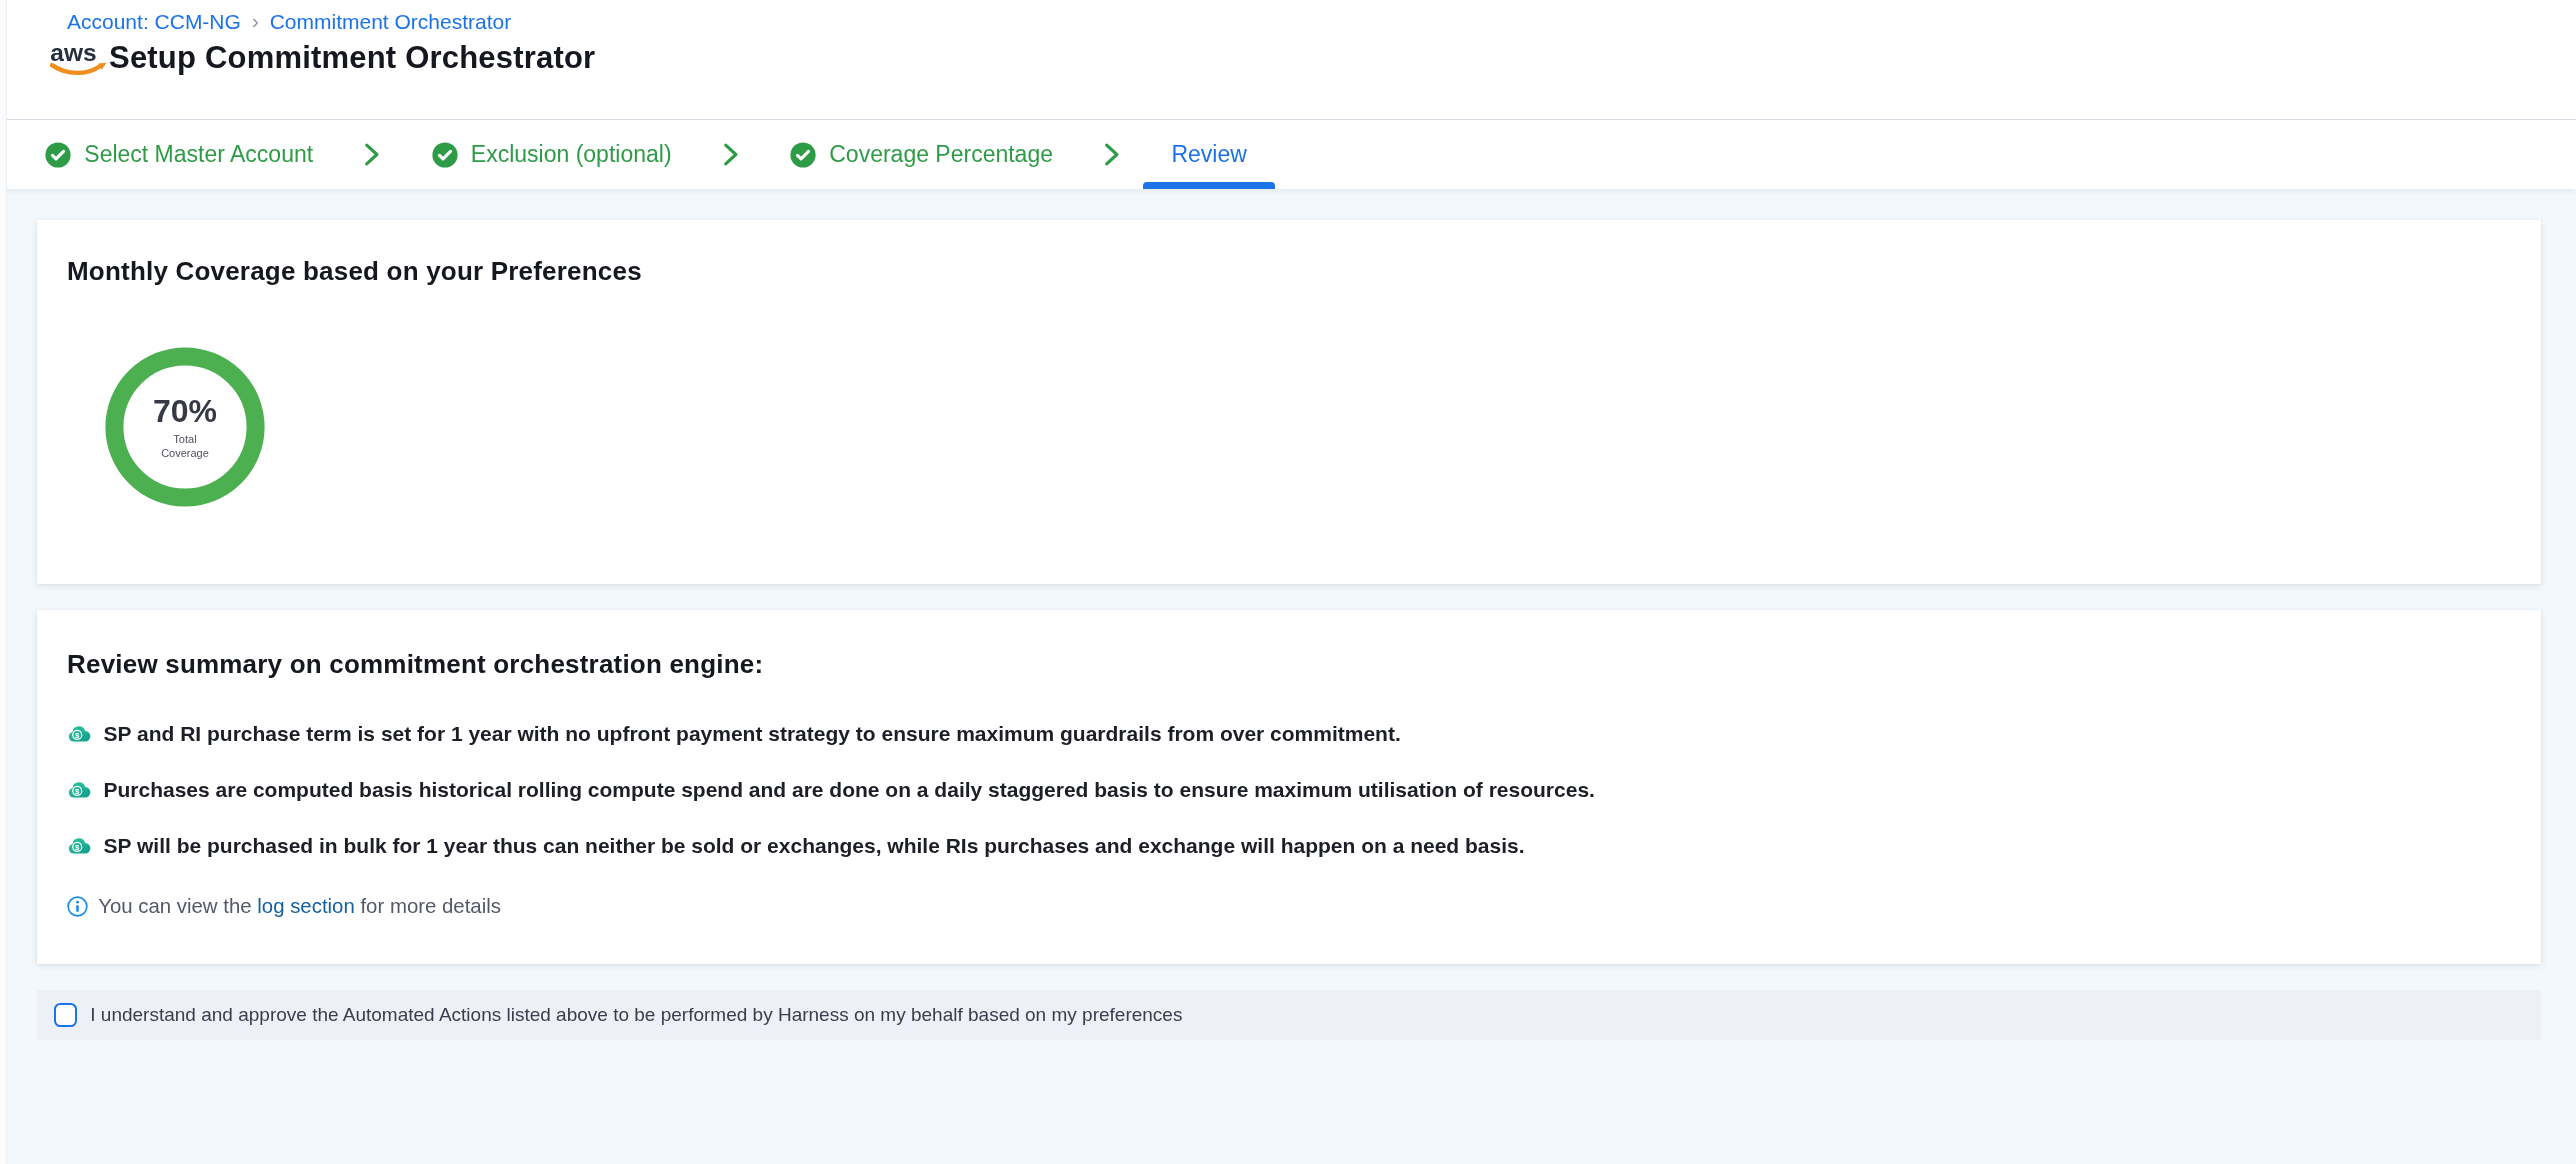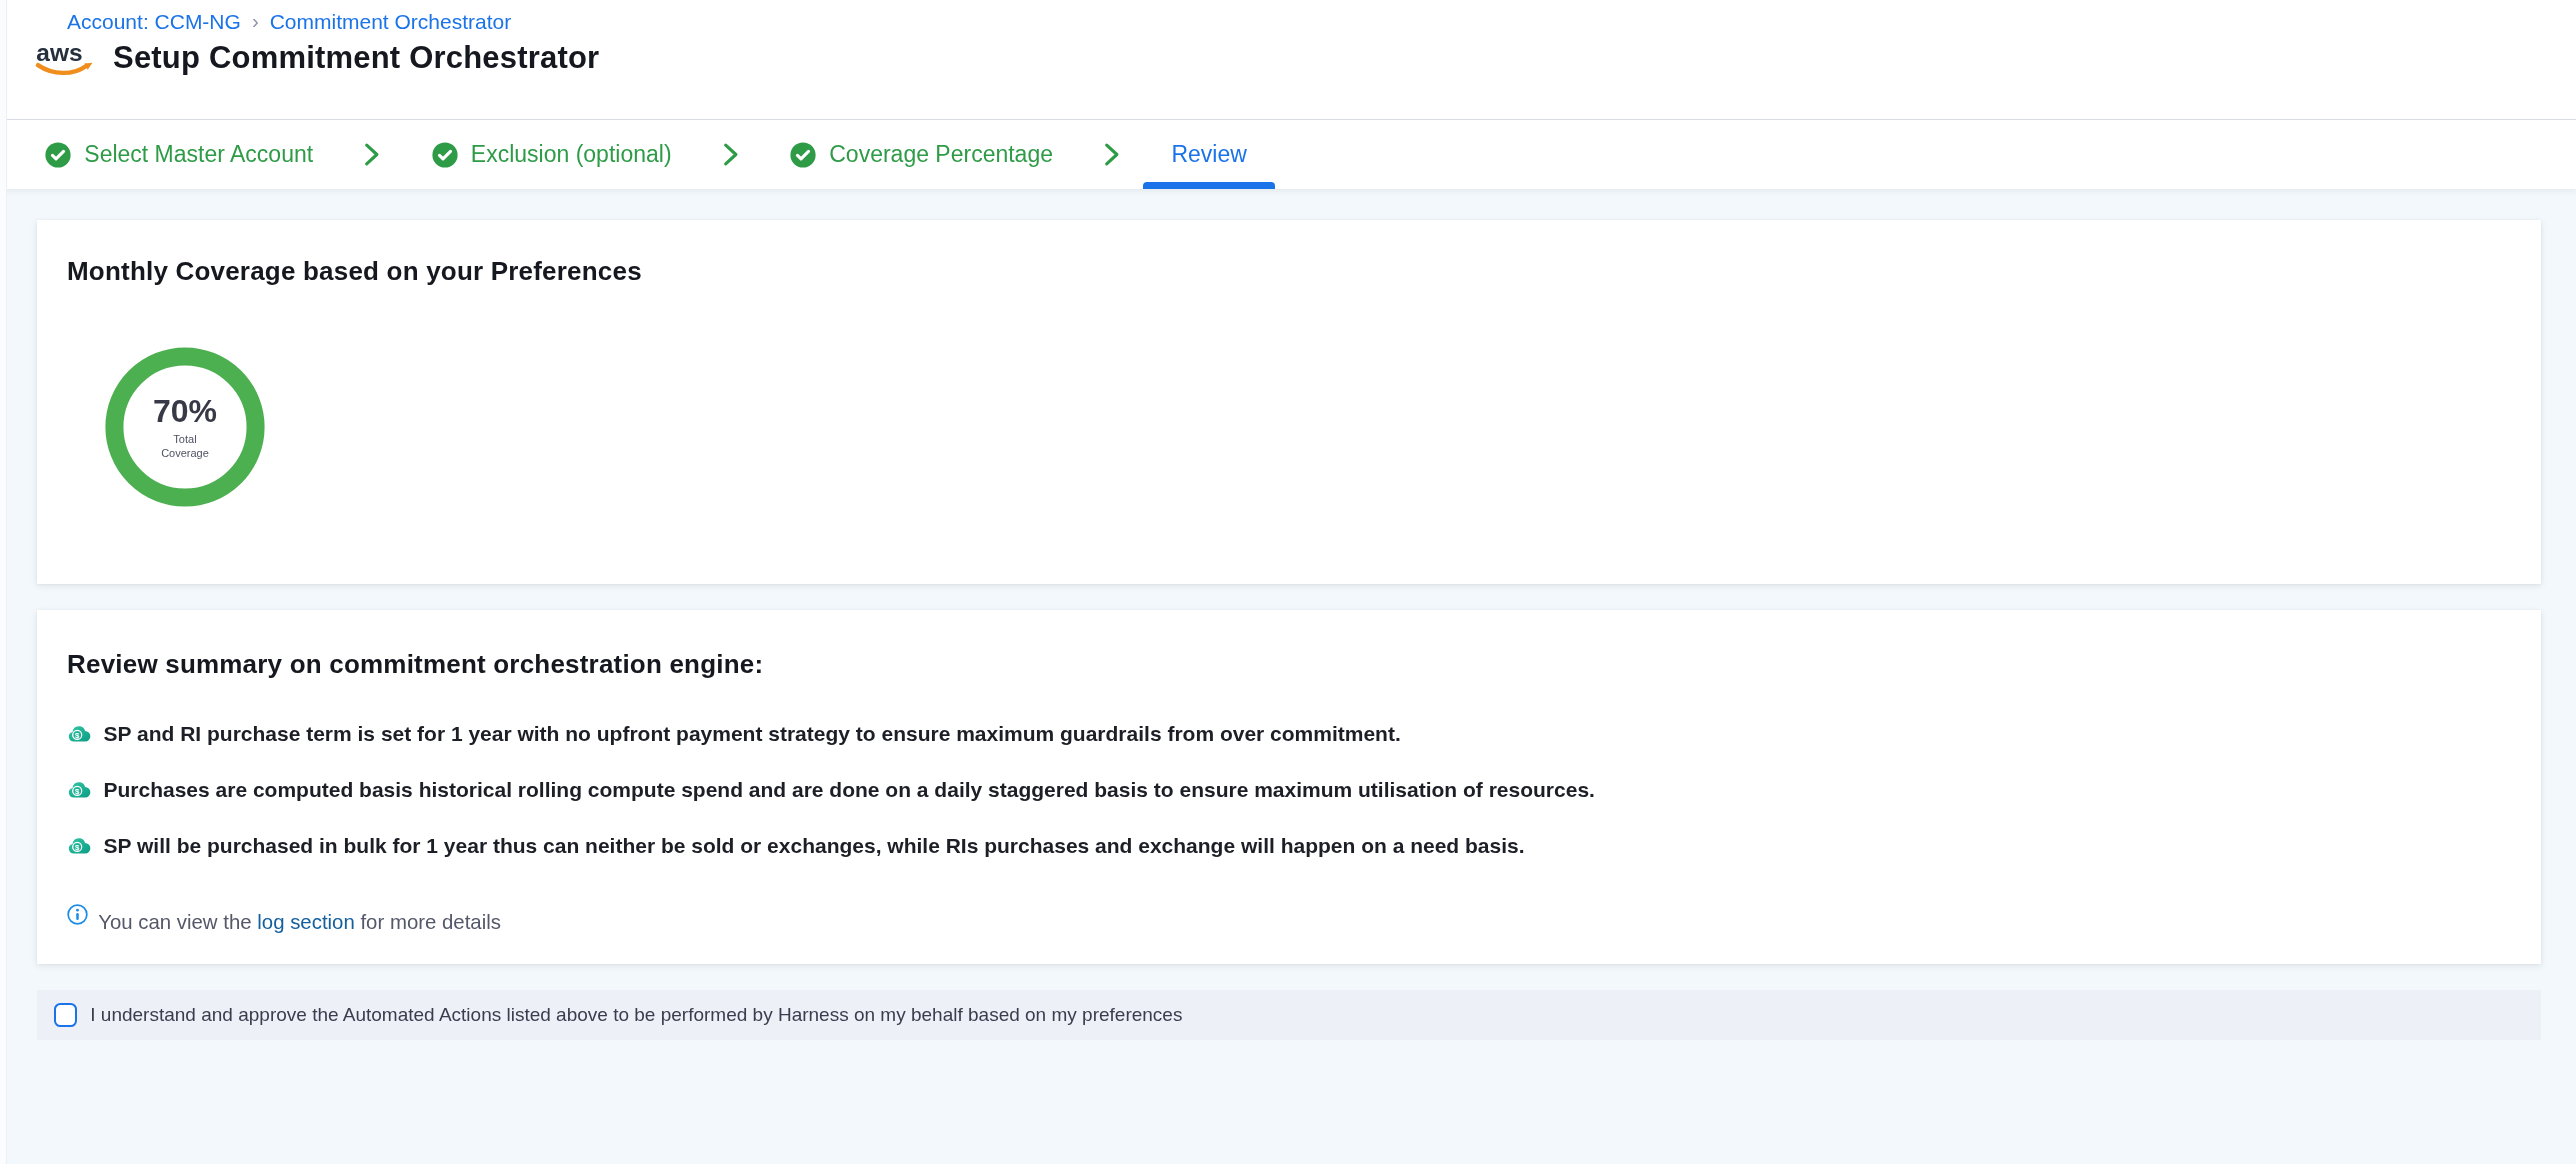--- a/index.html
+++ b/index.html
@@ -19,21 +19,21 @@
   .header {
     background: #fff; height: 120px;
     border-bottom: 1.6px solid #d8dae4;
     padding: 10.2px 0 0 0; position: relative; z-index: 2;
   }
   .breadcrumb {
     padding-left: 67px; font-size: 21px; display: flex; align-items: center; gap: 11px;
   }
   .breadcrumb a { color: #1a73e8; text-decoration: none; cursor: pointer; }
   .crumb-sep { color: #8f93a8; font-size: 20.4px; line-height: 1; transform: translateY(-0.8px); }
-  .title-row { display: flex; align-items: center; gap: 19px; padding-left: 34px; margin-top: 4.7px; }
+  .title-row { display: flex; align-items: center; gap: 1px; padding-left: 48px; margin-top: 4.7px; }
   .page-title { font-size: 31px; font-weight: 700; color: #16181f; letter-spacing: 0.2px; }
   
   .stepper {
     background: #fff; height: 69px; display: flex; align-items: center;
     padding-left: 45px; position: relative; z-index: 1;
     box-shadow: 0 3.1px 5.5px rgba(96,97,112,.10);
   }
   .step { display: flex; align-items: center; gap: 13.3px; position: relative; height: 100%; cursor: pointer; }
   .step-label { font-size: 23px; font-weight: 500; }
   .step.complete .step-label { color: #2e9b47; }
@@ -59,21 +59,21 @@
     align-items: center; justify-content: center; text-align: center;
   }
   .donut-value { font-size: 32px; font-weight: 700; color: #383946; }
   .donut-label { font-size: 11px; color: #4f5263; line-height: 1.25; margin-top: 3.1px; }
   
   .card-summary { margin-top: 26px; height: 354px; padding: 39px 0 0 30px; }
   .bullets { list-style: none; margin-top: 42px; }
   .bullet { display: flex; align-items: center; gap: 12.5px; margin-bottom: 32px; }
   .bullet-text { font-size: 21px; font-weight: 600; color: #1d1f27; }
   .info-line { display: flex; align-items: center; gap: 10.2px; margin-top: 37px; }
-  .info-text { font-size: 20.4px; color: #545868; margin-top: 16px; }
+  .info-text { font-size: 20.4px; color: #545868; }
   .info-text a { color: #14609f; text-decoration: none; cursor: pointer; }
   
   .approval-row {
     margin-top: 26px; height: 50px; background: #eef0f8;
     display: flex; align-items: center; padding-left: 16.5px;
   }
   .checkbox {
     width: 23.5px; height: 23.5px; background: #fff;
     border: 2.4px solid #1a73e8; border-radius: 6.3px; cursor: pointer; flex: none;
   }

